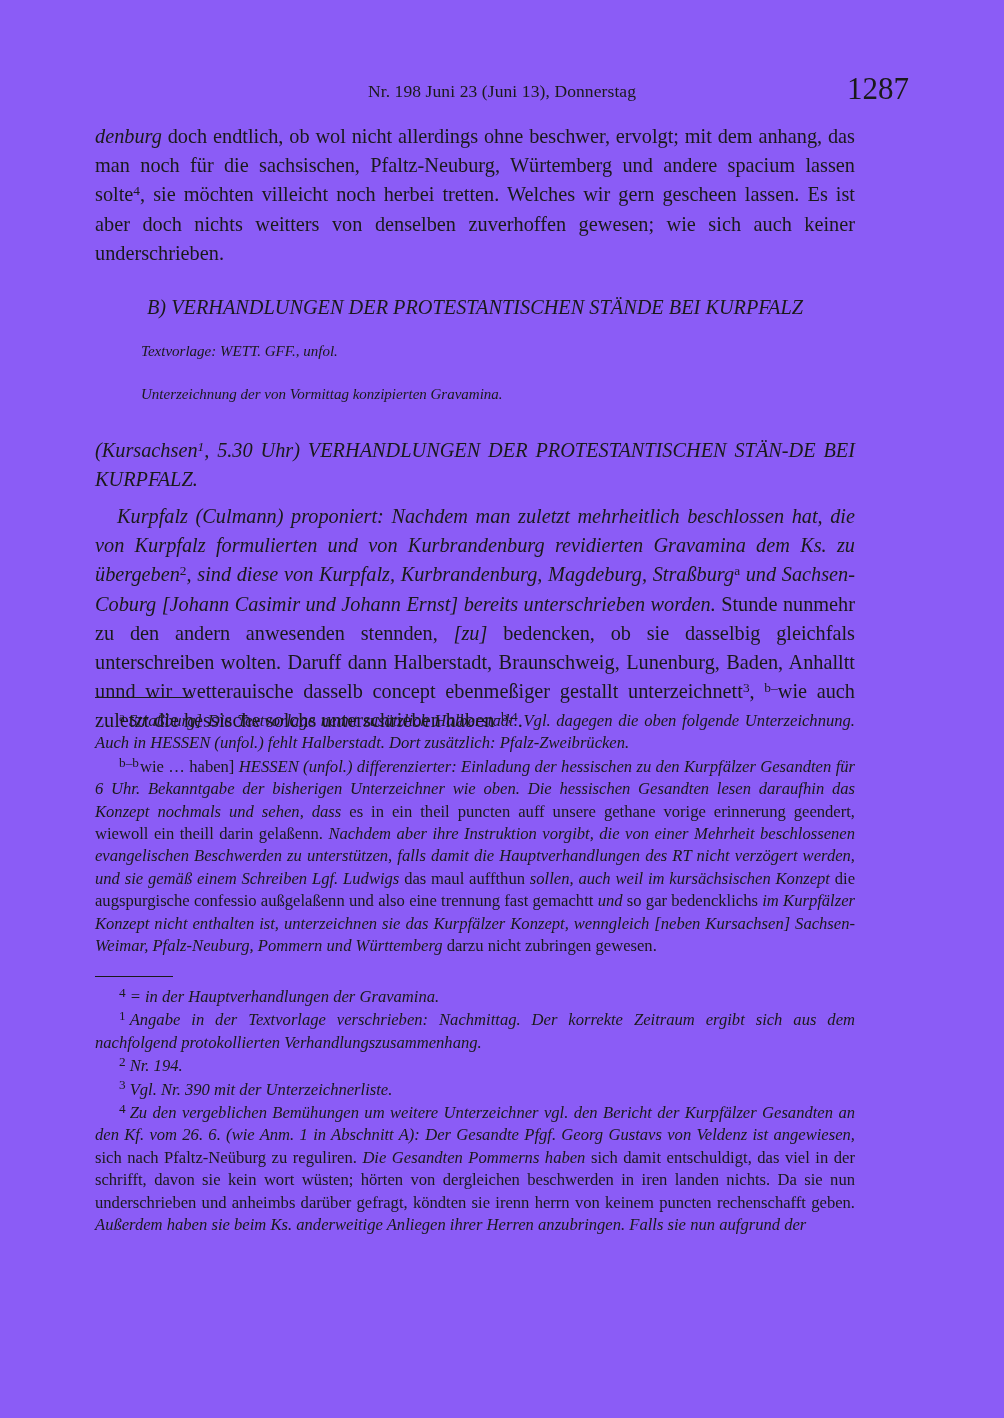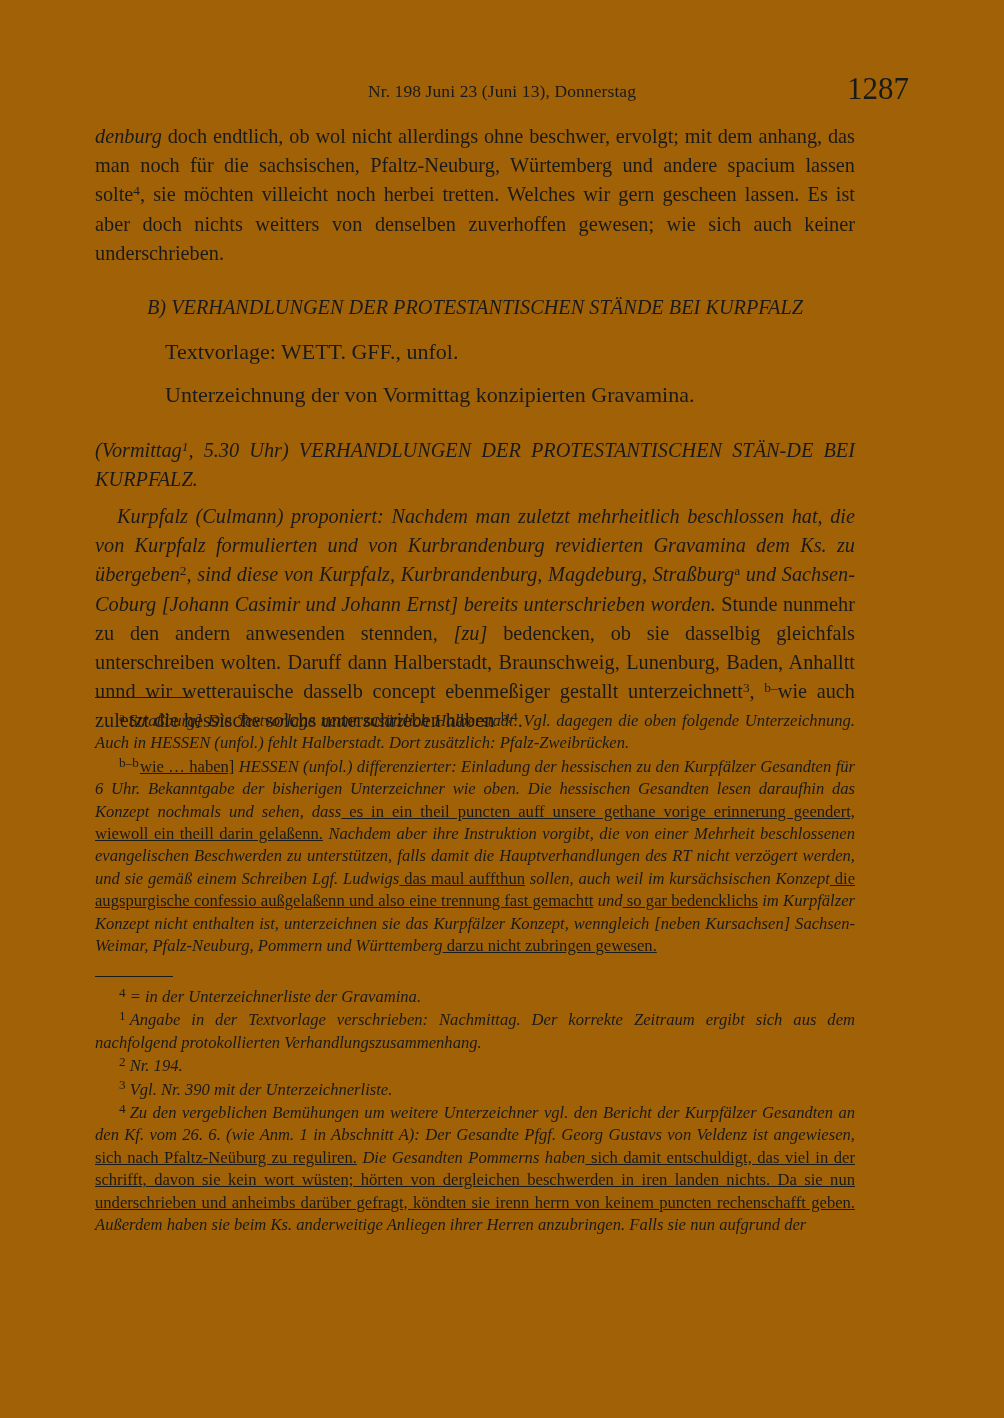--- a/index.html
+++ b/index.html
@@ -11,21 +11,21 @@
   body {
     font-family: "Liberation Serif", "DejaVu Serif", serif;
     color: #1a1a1a;
     -webkit-font-smoothing: antialiased;
   }
   .page {
     position: relative;
     width: 1004px;
     height: 1418px;
     margin: 0 auto;
-    background: #a16207;
+    background: #8b5cf6;
     overflow: hidden;
     box-sizing: border-box;
   }
 
   
   .running-head {
     position: absolute;
     left: 95px;
     right: 95px;
     top: 78px;
@@ -70,24 +70,25 @@
   }
 
   .sec-head {
     font-style: italic;
     font-size: 20.3px;
     line-height: 29.2px;
     margin-top: 25px;
     text-align: center;
   }
   .sub-line {
-    font-size: 22px;
+    font-style: italic;
+    font-size: 15px;
     line-height: 29.2px;
     margin-top: 15px;
-    margin-left: 70px;
+    margin-left: 46px;
     text-align: left;
   }
   .sub-line.second {
     margin-top: 14px;
   }
 
   p.protocol-head {
     margin-top: 26px;
     font-style: italic;
   }
@@ -148,21 +149,21 @@
     padding-right: 4px;
   }
   .fn .marker-bb {
     font-style: normal;
     font-size: 0.80em;
     vertical-align: 0.40em;
     line-height: 0;
     padding-right: 1px;
   }
 
-  .fn .rm { font-style: normal; text-decoration: underline; }
+  .fn .rm { font-style: normal; }
 </style>
 </head>
 <body>
 
 <div class="page">
 
   <div class="running-head">
     <span class="rh-title">Nr. 198 Juni 23 (Juni 13), Donnerstag</span>
     <span class="rh-folio">1287</span>
   </div>
@@ -170,37 +171,37 @@
   <div class="textblock">
 
     <p class="body-para"><i>denburg</i><span> doch endtlich, ob wol nicht allerdings ohne beschwer, ervolgt; mit dem anhang, das man noch für die sachsischen, Pfaltz-Neuburg, Würtemberg und andere spacium lassen solte</span><sup>4</sup><span>, sie möchten villeicht noch herbei tretten. Welches wir gern gescheen lassen. Es ist aber doch nichts weitters von denselben zuverhoffen gewesen; wie sich auch keiner underschrieben.</span></p>
 
     <div class="sec-head">B) VERHANDLUNGEN DER PROTESTANTISCHEN STÄNDE BEI KURPFALZ</div>
 
     <div class="sub-line">Textvorlage: WETT. GFF., unfol.</div>
 
     <div class="sub-line second">Unterzeichnung der von Vormittag konzipierten Gravamina.</div>
 
-    <p class="protocol-head"><span>(Vormittag</span><sup>1</sup><span>, 5.30 Uhr) VERHANDLUNGEN DER PROTESTANTISCHEN STÄN-DE BEI KURPFALZ.</span></p>
+    <p class="protocol-head"><span>(Kursachsen</span><sup>1</sup><span>, 5.30 Uhr) VERHANDLUNGEN DER PROTESTANTISCHEN STÄN-DE BEI KURPFALZ.</span></p>
 
     <p class="protocol-body"><i>Kurpfalz (Culmann) proponiert: Nachdem man zuletzt mehrheitlich beschlossen hat, die von Kurpfalz formulierten und von Kurbrandenburg revidierten Gravamina dem Ks. zu übergeben</i><sup>2</sup><i>, sind diese von Kurpfalz, Kurbrandenburg, Magdeburg, Straßburg</i><sup>a</sup><i> und Sachsen-Coburg [Johann Casimir und Johann Ernst] bereits unterschrieben worden.</i><span class="rm"> Stunde nunmehr zu den andern anwesenden stennden, </span><i>[zu]</i><span class="rm"> bedencken, ob sie dasselbig gleichfals unterschreiben wolten. Daruff dann Halberstadt, Braunschweig, Lunenburg, Baden, Anhalltt unnd wir wetterauische dasselb concept ebenmeßiger gestallt unterzeichnett</span><sup>3</sup><span class="rm">, </span><sup>b–</sup><span class="rm">wie auch zuletzt die hessische solchs unterschrieben haben</span><sup>–b,4</sup><span class="rm">.</span></p>
   </div>
 
   <div class="apparatus-a">
     <div class="fn-rule rule-a"></div>
 
     <p class="fn fn-a-first"><span class="marker">a</span><span>Straßburg] Die Textvorlage nennt zusätzlich Halberstadt. Vgl. dagegen die oben folgende Unterzeichnung. Auch in HESSEN (unfol.) fehlt Halberstadt. Dort zusätzlich: Pfalz-Zweibrücken.</span></p>
 
     <p class="fn"><span class="marker-bb">b–b</span><span class="rm">wie … haben]</span><span> HESSEN (unfol.) differenzierter: Einladung der hessischen zu den Kurpfälzer Gesandten für 6 Uhr. Bekanntgabe der bisherigen Unterzeichner wie oben. Die hessischen Gesandten lesen daraufhin das Konzept nochmals und sehen, dass</span><span class="rm"> es in ein theil puncten auff unsere gethane vorige erinnerung geendert, wiewoll ein theill darin gelaßenn.</span><span> Nachdem aber ihre Instruktion vorgibt, die von einer Mehrheit beschlossenen evangelischen Beschwerden zu unterstützen, falls damit die Hauptverhandlungen des RT nicht verzögert werden, und sie gemäß einem Schreiben Lgf. Ludwigs</span><span class="rm"> das maul auffthun</span><span> sollen, auch weil im kursächsischen Konzept</span><span class="rm"> die augspurgische confessio außgelaßenn und also eine trennung fast gemachtt</span><span> und</span><span class="rm"> so gar bedencklichs</span><span> im Kurpfälzer Konzept nicht enthalten ist, unterzeichnen sie das Kurpfälzer Konzept, wenngleich [neben Kursachsen] Sachsen-Weimar, Pfalz-Neuburg, Pommern und Württemberg</span><span class="rm"> darzu nicht zubringen gewesen.</span></p>
   </div>
 
   <div class="apparatus-b">
     <div class="fn-rule rule-b"></div>
 
-    <p class="fn fn-b-first"><span class="marker">4</span><span>= in der Unterzeichnerliste der Gravamina.</span></p>
+    <p class="fn fn-b-first"><span class="marker">4</span><span>= in der Hauptverhandlungen der Gravamina.</span></p>
 
     <p class="fn"><span class="marker">1</span><span>Angabe in der Textvorlage verschrieben: Nachmittag. Der korrekte Zeitraum ergibt sich aus dem nachfolgend protokollierten Verhandlungszusammenhang.</span></p>
 
     <p class="fn"><span class="marker">2</span><span>Nr. 194.</span></p>
 
     <p class="fn"><span class="marker">3</span><span>Vgl. Nr. 390 mit der Unterzeichnerliste.</span></p>
 
     <p class="fn"><span class="marker">4</span><span>Zu den vergeblichen Bemühungen um weitere Unterzeichner vgl. den Bericht der Kurpfälzer Gesandten an den Kf. vom 26. 6. (wie Anm. 1 in Abschnitt A): Der Gesandte Pfgf. Georg Gustavs von Veldenz ist angewiesen,</span><span class="rm"> sich nach Pfaltz-Neüburg zu reguliren.</span><span> Die Gesandten Pommerns haben</span><span class="rm"> sich damit entschuldigt, das viel in der schrifft, davon sie kein wort wüsten; hörten von dergleichen beschwerden in iren landen nichts. Da sie nun underschrieben und anheimbs darüber gefragt, köndten sie irenn herrn von keinem puncten rechenschafft geben.</span><span> Außerdem haben sie beim Ks. anderweitige Anliegen ihrer Herren anzubringen. Falls sie nun aufgrund der</span></p>
   </div>
 

